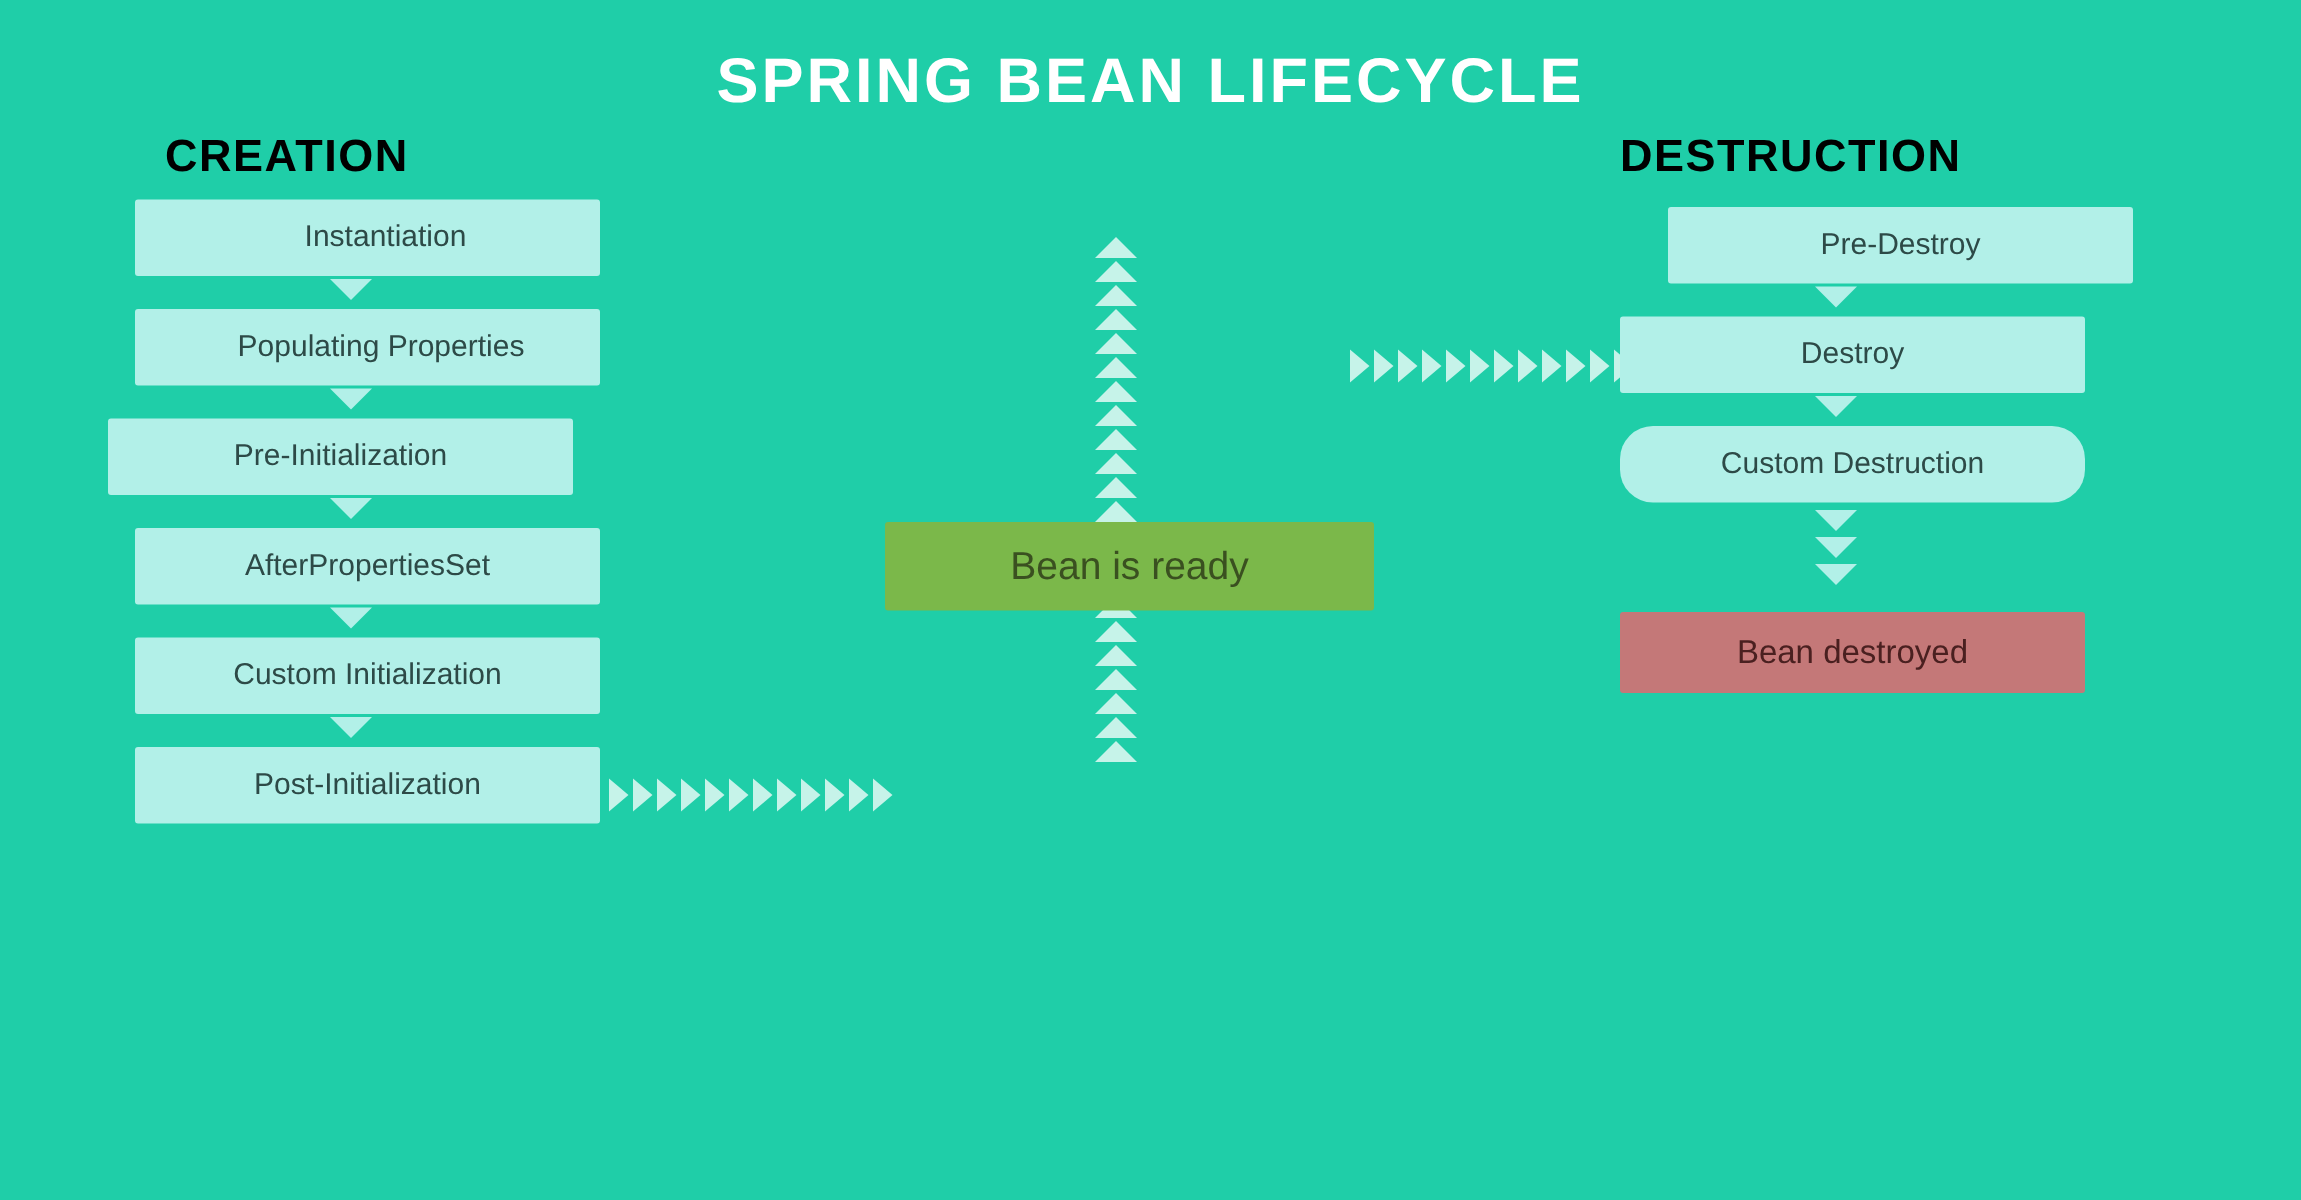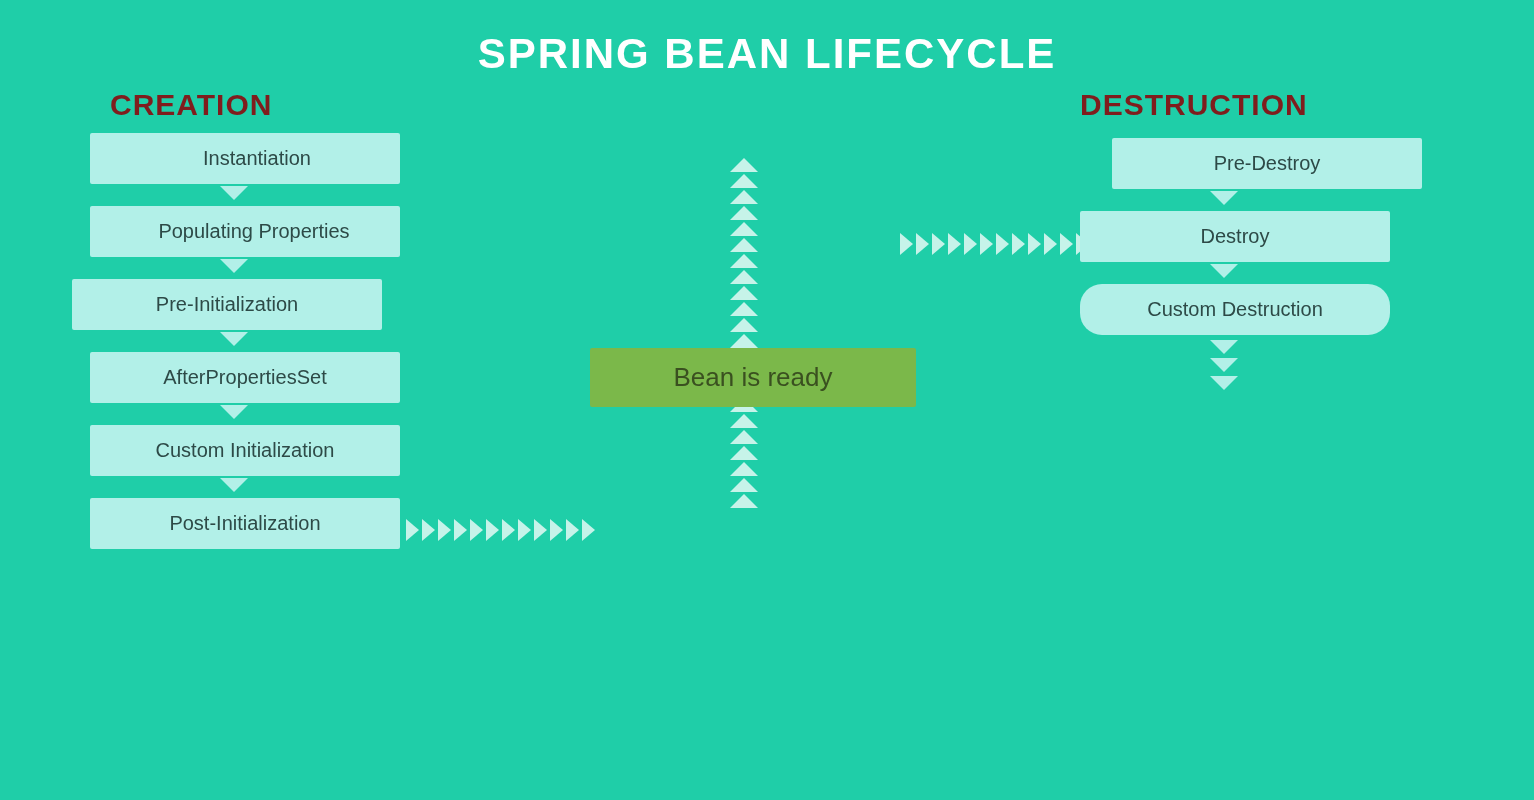--- a/index.html
+++ b/index.html
@@ -48,21 +48,21 @@
     }
 
     .box-red {
       background-color: #c47878;
       color: #4a2020;
       font-size: 22px;
     }
 
     .section-label {
       position: absolute;
-      color: #7f1d1d;
+      color: #000000;
       font-size: 30px;
       font-weight: bold;
       letter-spacing: 1px;
     }
   </style>
 </head>
 <body>
 
 <div class="title">SPRING BEAN LIFECYCLE</div>
 
@@ -152,14 +152,15 @@
 
   <div class="box" style="left:1080px; top:133px;">Destroy</div>
   <div style="position:absolute; left:1210px; top:186px; width:0; height:0; border-left:14px solid transparent; border-right:14px solid transparent; border-top:14px solid #b2f0e8;"></div>
 
   <div class="box" style="left:1080px; top:206px;border-radius:22px;">Custom Destruction</div>
 
   <div style="position:absolute; left:1210px; top:262px; width:0; height:0; border-left:14px solid transparent; border-right:14px solid transparent; border-top:14px solid #b2f0e8;"></div>
   <div style="position:absolute; left:1210px; top:280px; width:0; height:0; border-left:14px solid transparent; border-right:14px solid transparent; border-top:14px solid #b2f0e8;"></div>
   <div style="position:absolute; left:1210px; top:298px; width:0; height:0; border-left:14px solid transparent; border-right:14px solid transparent; border-top:14px solid #b2f0e8;"></div>
 
+  <div class="box box-red" style="left:1080px; top:330px;">Bean destroyed</div>
 
 </div>
 
 </body></html>

